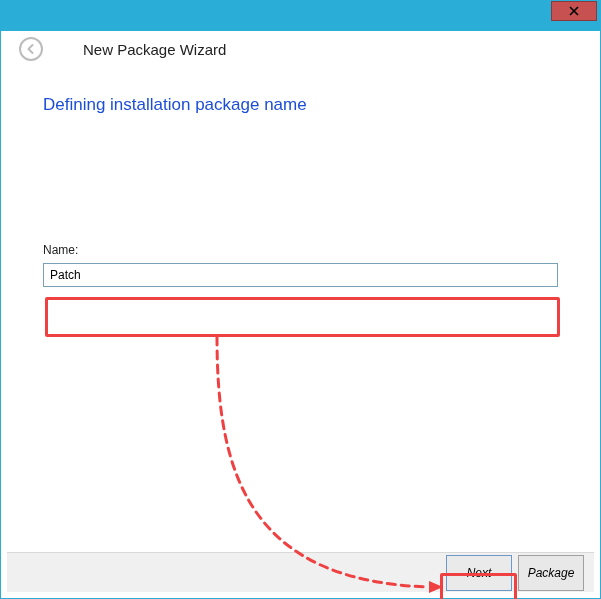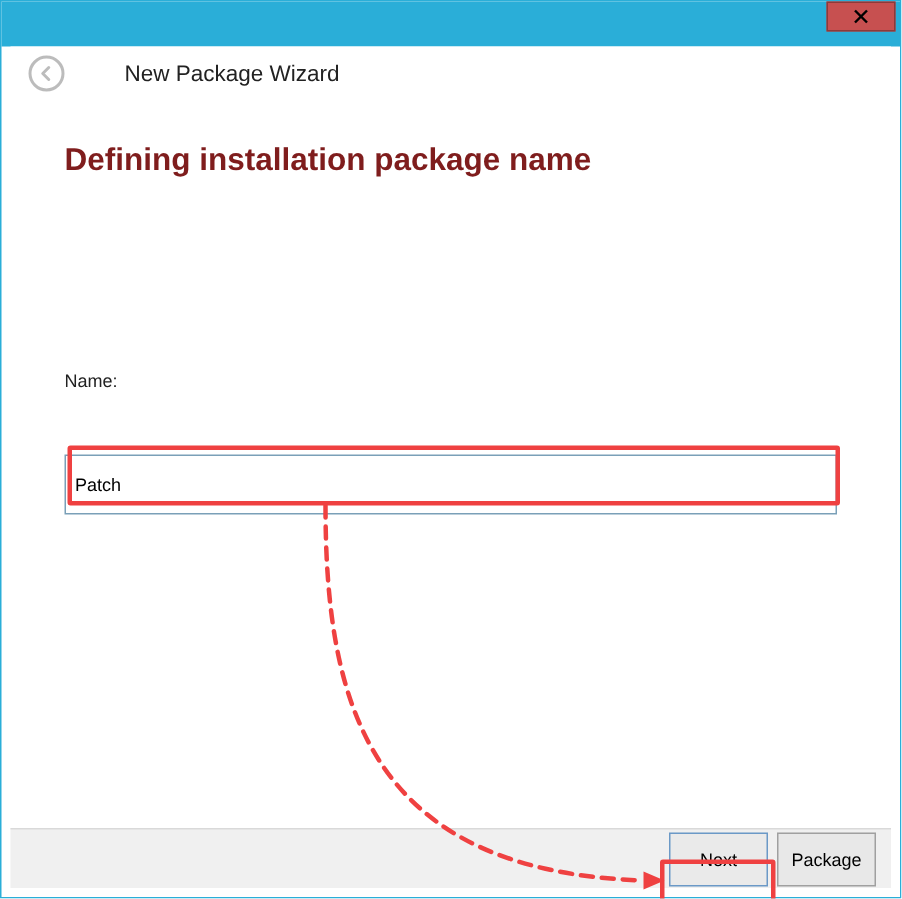--- a/index.html
+++ b/index.html
@@ -62,43 +62,42 @@
   .back-btn svg { display:block; }
   .wizard-title {
     font-size: 15px;
     color: #222;
     font-weight: 400;
   }
   .content {
     padding: 28px 36px 0 36px;
   }
   .step-heading {
-    color: #7f1d1d;
-    font-size: 21px;
-    font-weight: 700;
+    color: #1d4ed8;
+    font-size: 17px;
+    font-weight: 400;
   }
   .field-block {
     margin-top: 128px;
   }
   .field-label {
     font-size: 12px;
     color: #222;
     margin-bottom: 6px;
     margin-top: 42px;
   }
   .name-input {
     width: 100%;
     border: 1px solid #7aa0b8;
     padding: 4px 6px;
     font-size: 12px;
     font-family: inherit;
-    height: 40px;
+    height: 24px;
     line-height: 16px;
     background: #fff;
-    margin-top: 36px;
   }
   .button-bar {
     position: absolute;
     left: 0; right: 0; bottom: 0;
     height: 40px;
     background: #f0f0f0;
     border-top: 1px solid #d9d9d9;
     display: flex;
     align-items: center;
     justify-content: flex-end;
@@ -107,20 +106,21 @@
   }
   .wiz-btn {
     min-width: 66px;
     height: 36px;
     background: #e8e8e8;
     border: 1px solid #a0a0a0;
     font-size: 12px;
     font-family: inherit;
     cursor: pointer;
     padding: 0 8px;
+    font-style: italic;
   }
   .wiz-btn.primary {
     border: 1px solid #6b99c7;
     background: #eaeaea;
   }
 
   
   .anno {
     position: absolute;
     pointer-events: none;

